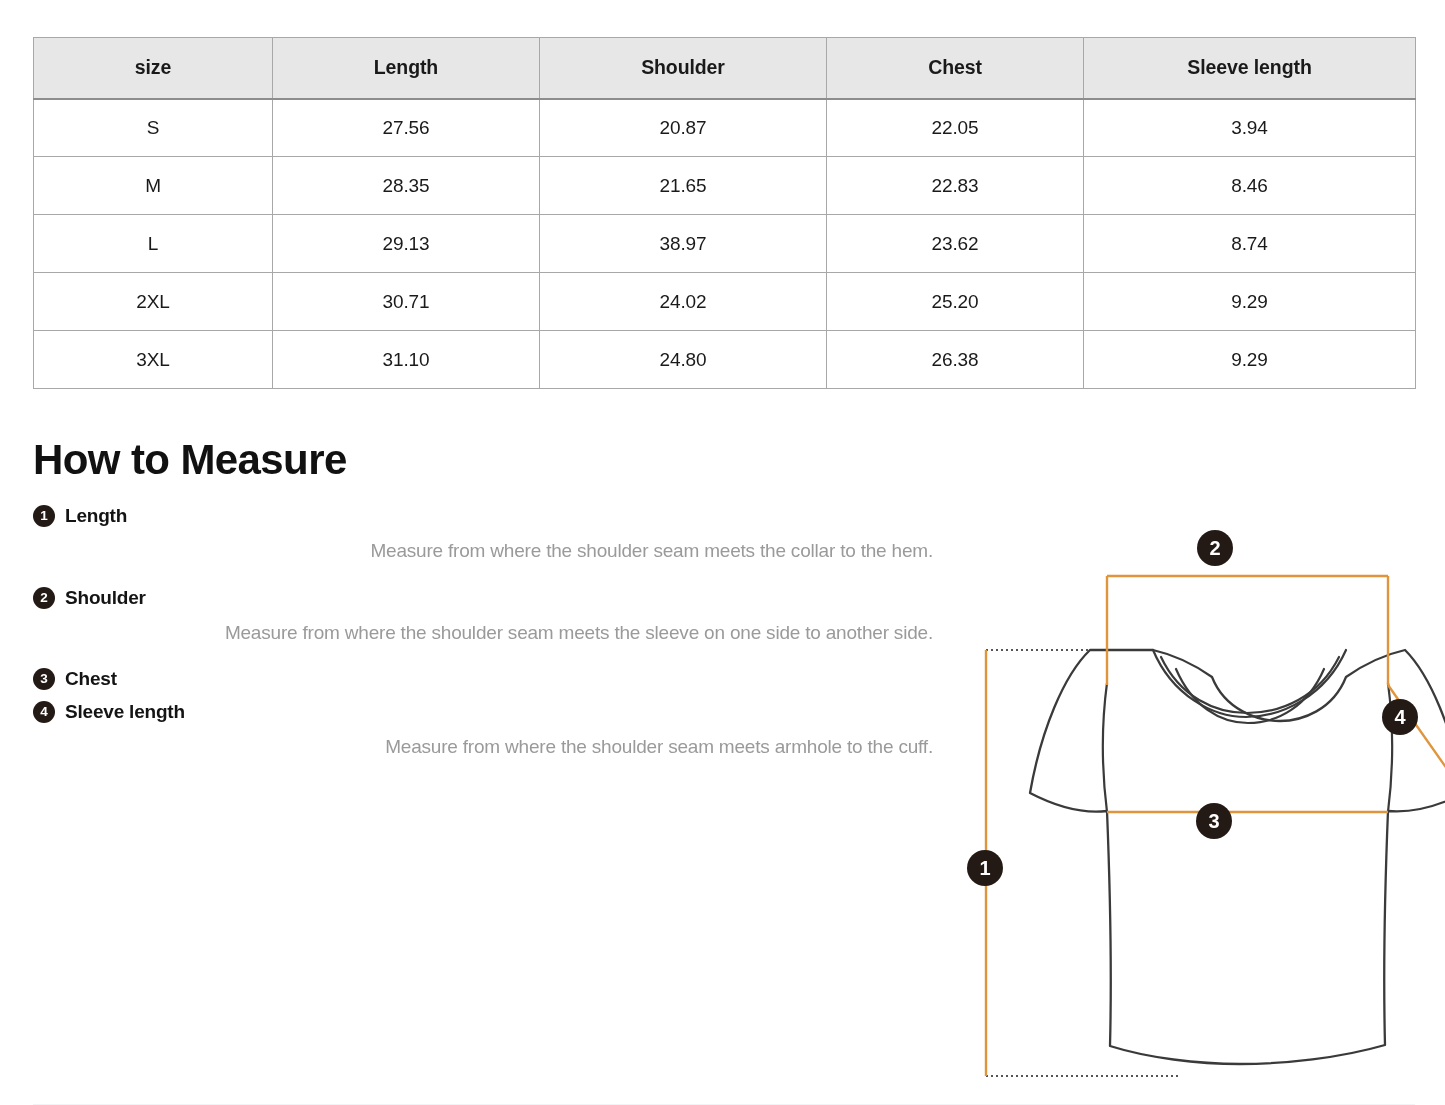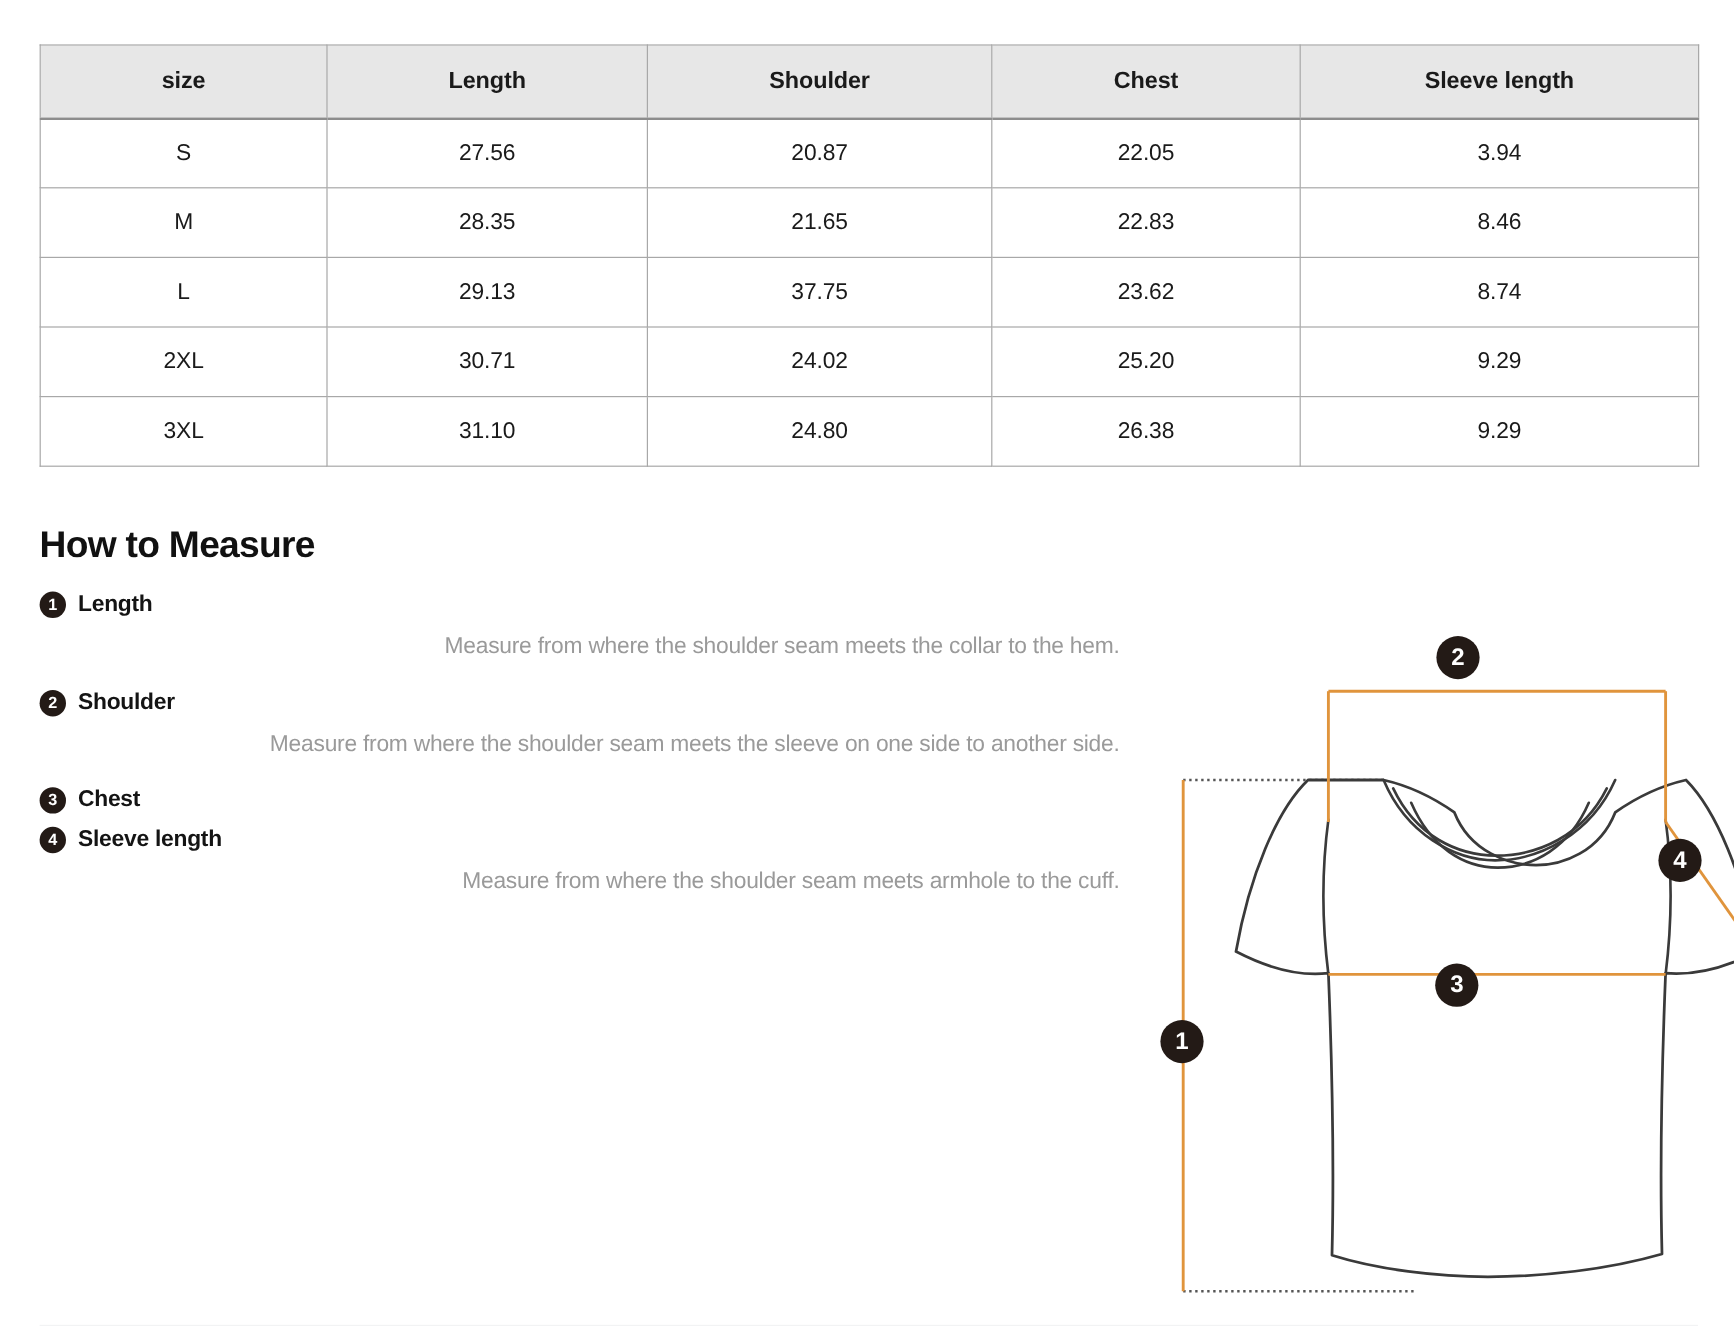--- a/index.html
+++ b/index.html
@@ -63,21 +63,21 @@
   table.size-table col.c-sleeve   { width: 332px; }
 
   
   .howto {
     position: absolute;
     left: 33px;
     top: 437px;
     width: 900px;
   }
   .howto-title {
-    font-size: 31px;
+    font-size: 42px;
     font-weight: 700;
     color: #111111;
     letter-spacing: -0.6px;
     margin: 0 0 22px 0;
     line-height: 1.1;
   }
   .measure-item { margin-bottom: 4px; }
   .measure-head {
     display: flex;
     align-items: center;
@@ -172,21 +172,21 @@
         <tr>
           <td>M</td>
           <td>28.35</td>
           <td>21.65</td>
           <td>22.83</td>
           <td>8.46</td>
         </tr>
         <tr>
           <td>L</td>
           <td>29.13</td>
-          <td>37.75</td>
+          <td>38.97</td>
           <td>23.62</td>
           <td>8.74</td>
         </tr>
         <tr>
           <td>2XL</td>
           <td>30.71</td>
           <td>24.02</td>
           <td>25.20</td>
           <td>9.29</td>
         </tr>

